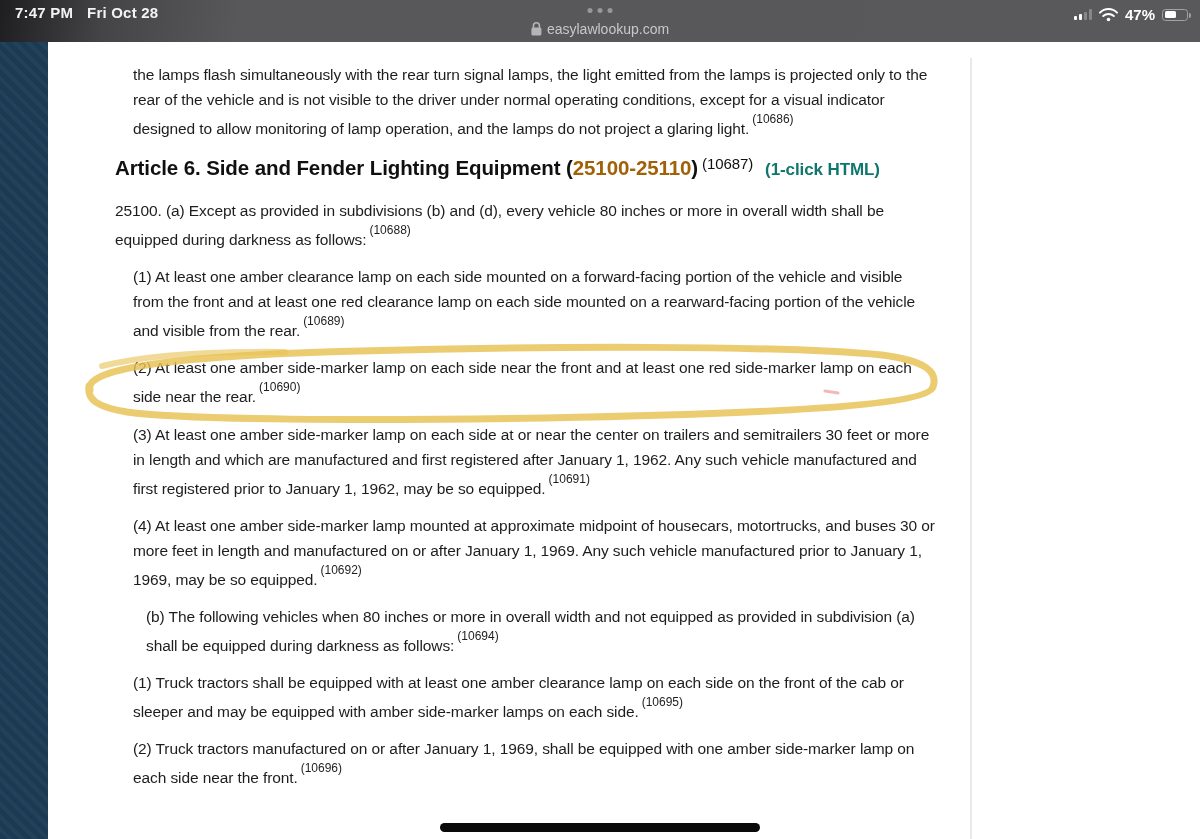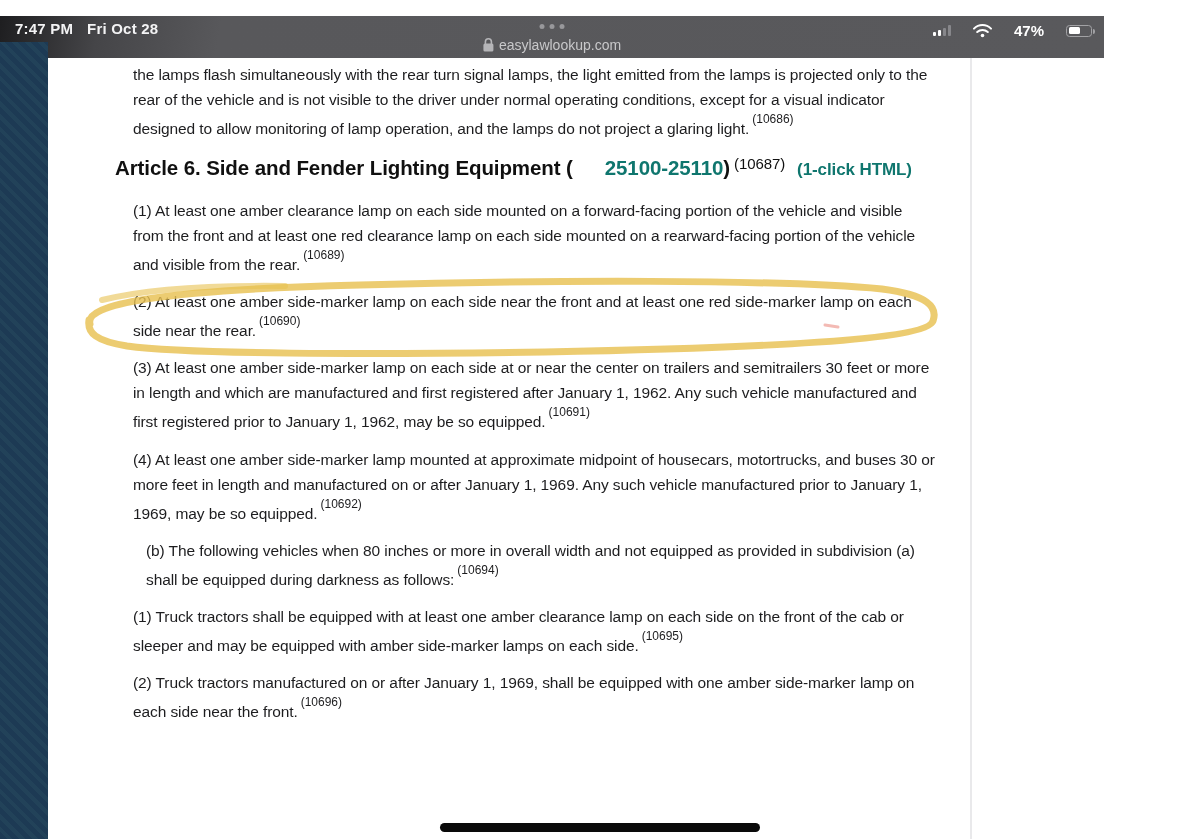--- a/index.html
+++ b/index.html
@@ -5,37 +5,37 @@
   * { box-sizing: border-box; }
   html,body { margin:0; padding:0; }
   body {
     width:1200px; height:839px; overflow:hidden; position:relative;
     background:#ffffff;
     font-family:"Liberation Sans", sans-serif;
   }
 
   
   .status-bar {
-    position:absolute; top:16px; left:0; width:1104px; height:42px;
+    position:absolute; top:0; left:0; width:1200px; height:42px;
     background:linear-gradient(100deg,#1e1e20 0%, #454548 9%, #58585b 20%, #59595c 100%);
     padding-left:19px;
   }
   .sb-left {
     position:absolute; left:15px; top:4px;
     color:#f3f3f4; font-size:15px; font-weight:700; letter-spacing:.2px;
     display:flex; gap:14px;
   }
   .sb-dots { position:absolute; top:8px; left:50%; transform:translateX(-50%); display:flex; gap:5px; }
   .sb-dots .dot { width:5px; height:5px; border-radius:50%; background:#98989b; }
   .url-row {
     position:absolute; top:21px; left:50%; transform:translateX(-50%);
     display:flex; align-items:center; gap:5px;
     color:#c8c8ca; font-size:14px;
   }
-  .sb-right { position:absolute; right:12px; top:6px; display:flex; align-items:center; gap:22px; }
+  .sb-right { position:absolute; right:12px; top:6px; display:flex; align-items:center; gap:7px; }
   .pct { color:#ffffff; font-size:15px; font-weight:600; }
   .bars { display:flex; align-items:flex-end; gap:2px; height:11px; }
   .bar { width:3px; border-radius:1px; background:#ffffff; }
   .bar.b1{height:4px;} .bar.b2{height:6px;}
   .bar.b3{height:8px; background:#87878b;} .bar.b4{height:11px; background:#87878b;}
   .battery { position:relative; width:26px; height:12px; border:1.5px solid #a2a2a5; border-radius:3.5px; }
   .battery .fill { position:absolute; left:1.5px; top:1.5px; bottom:1.5px; width:47%; background:#ffffff; border-radius:1.5px; }
   .battery .nub { position:absolute; right:-4px; top:3px; width:2px; height:5px; background:#a2a2a5; border-radius:0 2px 2px 0; }
 
   
@@ -51,21 +51,21 @@
     padding:4px 0 0 67px; width:905px;
     color:#1d1d1f; font-size:15.5px; line-height:25px; letter-spacing:-0.1px;
   }
   .para { margin:0 0 12px 0; width:820px; }
   .ind1 { margin-left:18px; width:802px; }
   .ind2 { margin-left:31px; width:789px; }
   sup.ref { font-size:12px; font-weight:400; letter-spacing:0; position:relative; top:-5px; margin-left:3px; }
   sup.ref.own-line { display:block; top:0; margin-left:0; line-height:20px; }
 
   .heading { font-size:20.5px; font-weight:700; color:#101010; margin:2px 0 14px 0; letter-spacing:-0.1px; line-height:29px; }
-  .h-link { color:#0f766e; text-decoration:none; cursor:pointer;margin-left:32px; }
+  .h-link { color:#a16207; text-decoration:none; cursor:pointer; }
   .h-ref { font-size:15px; position:relative; top:-6px; font-weight:400; margin-left:4px; }
   .h-oneclick { color:#0f766e; font-size:17px; font-weight:700; margin-left:12px; cursor:pointer; }
 
   
   .circle-wrap { position:relative; }
   .circle-svg { position:absolute; left:-45px; top:-15px; pointer-events:none; }
 
   
   .home-indicator {
     position:absolute; left:440px; top:823px; width:320px; height:9px;
@@ -122,20 +122,21 @@
 
 <div class="main">
   <div class="right-divider"></div>
 
   <div class="content">
 
     <p class="para ind1"><span>the lamps flash simultaneously with the rear turn signal lamps, the light emitted from the lamps is projected only to the rear of the vehicle and is not visible to the driver under normal operating conditions, except for a visual indicator designed to allow monitoring of lamp operation, and the lamps do not project a glaring light.</span><sup class="ref">(10686)</sup></p>
 
     <h1 class="heading"><span>Article 6. Side and Fender Lighting Equipment (</span><a class="h-link">25100-25110</a><span>)</span><span class="h-ref">(10687)</span><a class="h-oneclick">(1-click HTML)</a></h1>
 
+    <p class="para"><span>25100. (a) Except as provided in subdivisions (b) and (d), every vehicle 80 inches or more in overall width shall be equipped during darkness as follows:</span><sup class="ref">(10688)</sup></p>
 
     <p class="para ind1"><span>(1) At least one amber clearance lamp on each side mounted on a forward-facing portion of the vehicle and visible from the front and at least one red clearance lamp on each side mounted on a rearward-facing portion of the vehicle and visible from the rear.</span><sup class="ref">(10689)</sup></p>
 
     <div class="circle-wrap">
       <svg class="circle-svg" width="885" height="90" viewBox="0 0 885 90">
         <path d="M 20 50 C 14 30, 90 16, 290 11 C 470 6, 710 5, 812 15 C 858 21, 868 33, 863 47 C 857 66, 690 74, 475 78 C 295 81, 115 80, 57 72 C 26 67, 17 59, 19 46" fill="none" stroke="#e8c152" stroke-width="7" stroke-linecap="round" opacity="0.82"></path>
         <path d="M 32 26 C 75 15, 135 11, 215 12" fill="none" stroke="#e8c152" stroke-width="6" stroke-linecap="round" opacity="0.6"></path>
         <path d="M 755 51 l 13 2" fill="none" stroke="#f2b3ac" stroke-width="3" stroke-linecap="round" opacity="0.9"></path>
       </svg>
       <p class="para ind1"><span>(2) At least one amber side-marker lamp on each side near the front and at least one red side-marker lamp on each side near the rear.</span><sup class="ref">(10690)</sup></p>

